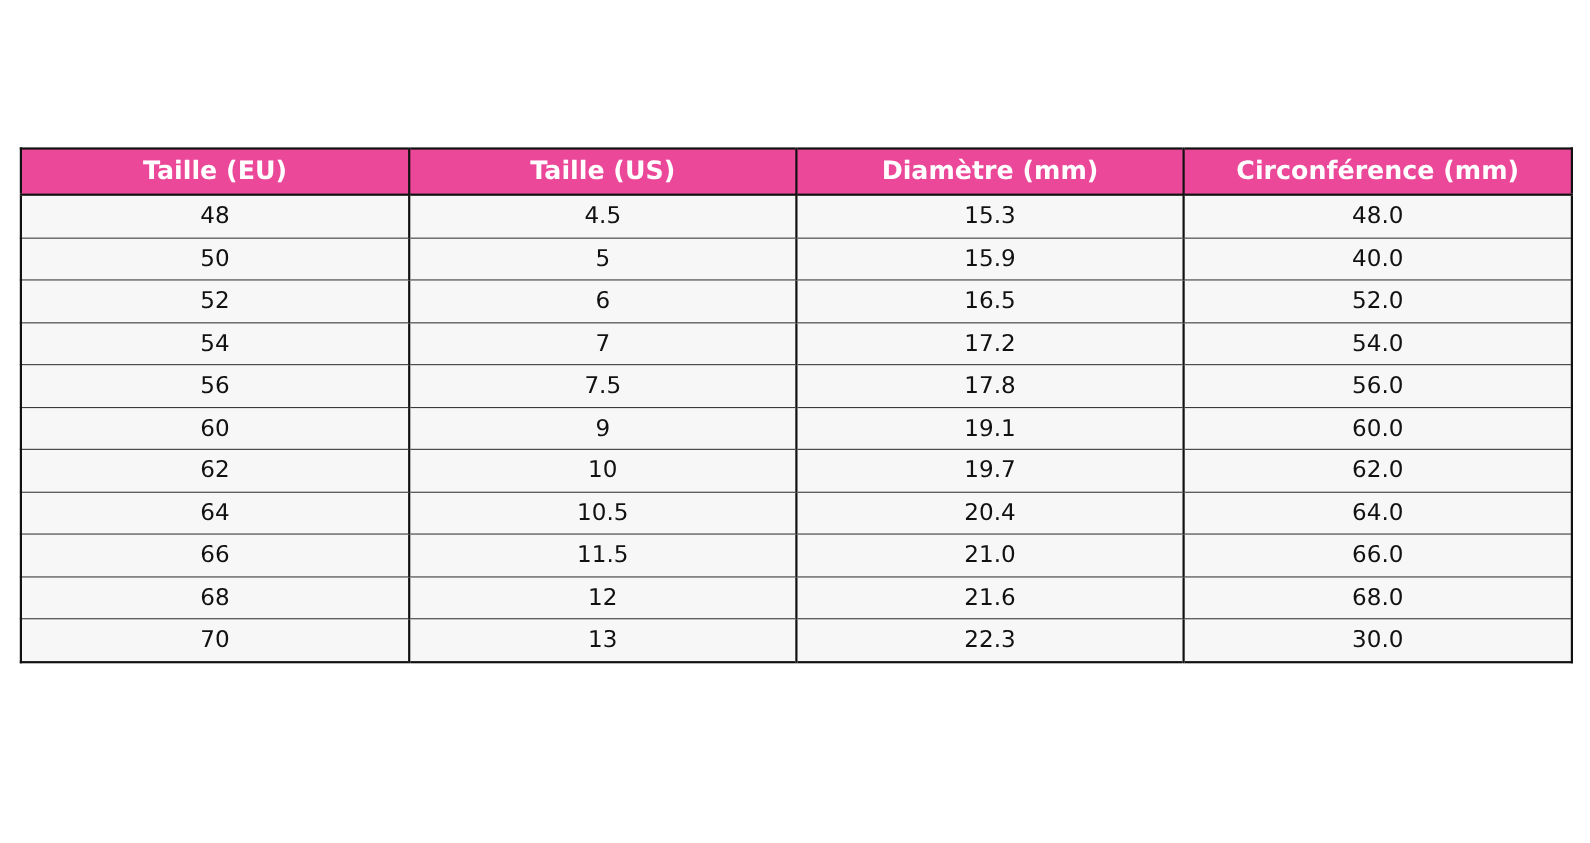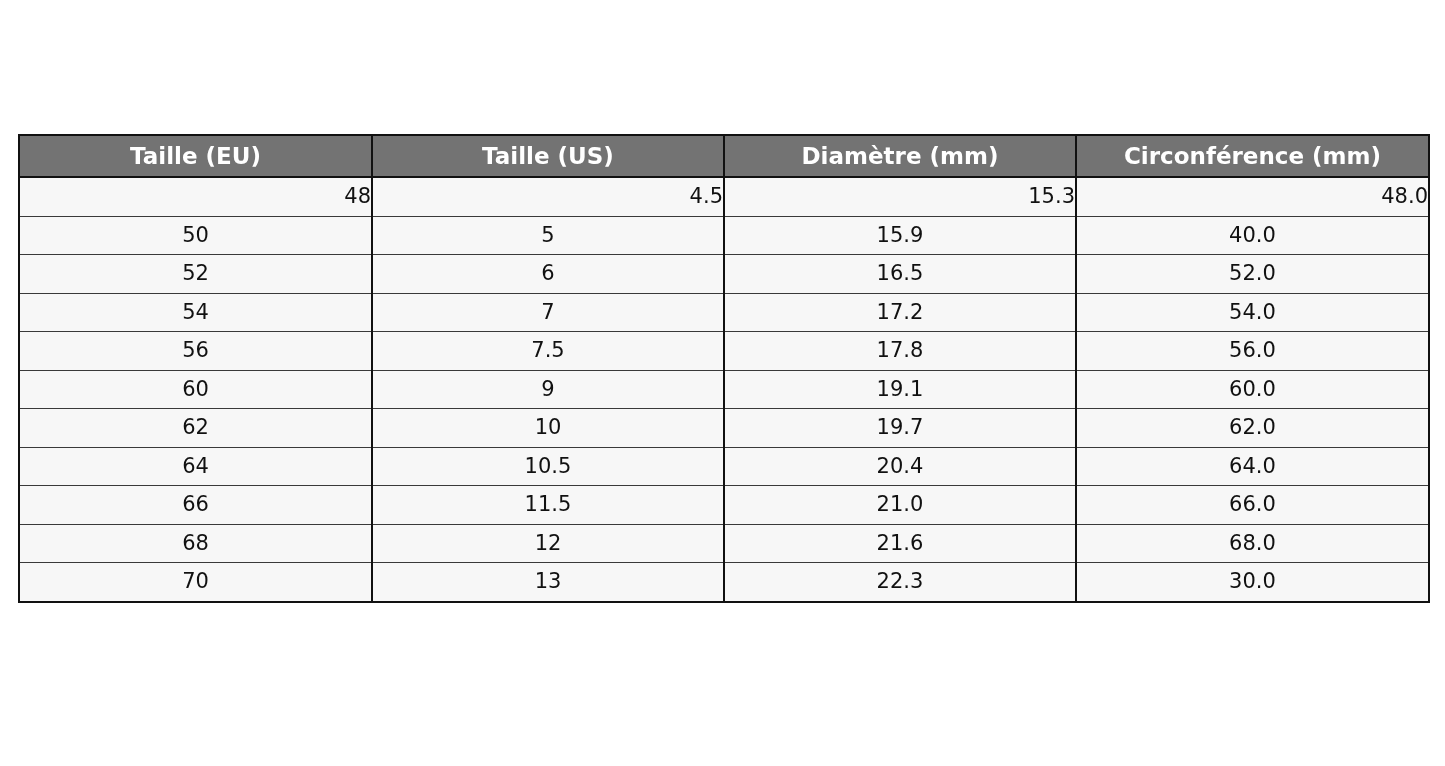--- a/index.html
+++ b/index.html
@@ -30,21 +30,21 @@
     table-layout: fixed;
     width: 1410px;
     border: 2px solid #111111;
   }
   table.size-table col.c0 { width: 353px; }
   table.size-table col.c1 { width: 352px; }
   table.size-table col.c2 { width: 352px; }
   table.size-table col.c3 { width: 353px; }
 
   thead th {
-    background: #737373;
+    background: #ec4899;
     color: #ffffff;
     font-weight: bold;
     font-size: 23px;
     height: 40px;
     line-height: 40px;
     padding: 0;
     text-align: center;
     border-left: 2px solid #111111;
     border-right: 2px solid #111111;
     border-bottom: 2px solid #111111;
@@ -61,21 +61,21 @@
     line-height: 37.5px;
     padding: 0;
     text-align: center;
     border-left: 2px solid #111111;
     border-right: 2px solid #111111;
     border-top: 1px solid #3a3a3a;
     white-space: nowrap;
   }
   tbody td:first-child { border-left: none; }
   tbody td:last-child { border-right: none; }
-  tbody tr:first-child td { border-top: none; text-align: right; }
+  tbody tr:first-child td { border-top: none; }
 </style>
 </head>
 <body>
 
 <div class="page">
   <div class="table-wrap">
     <table class="size-table">
       <colgroup>
         <col class="c0">
           <col class="c1">

